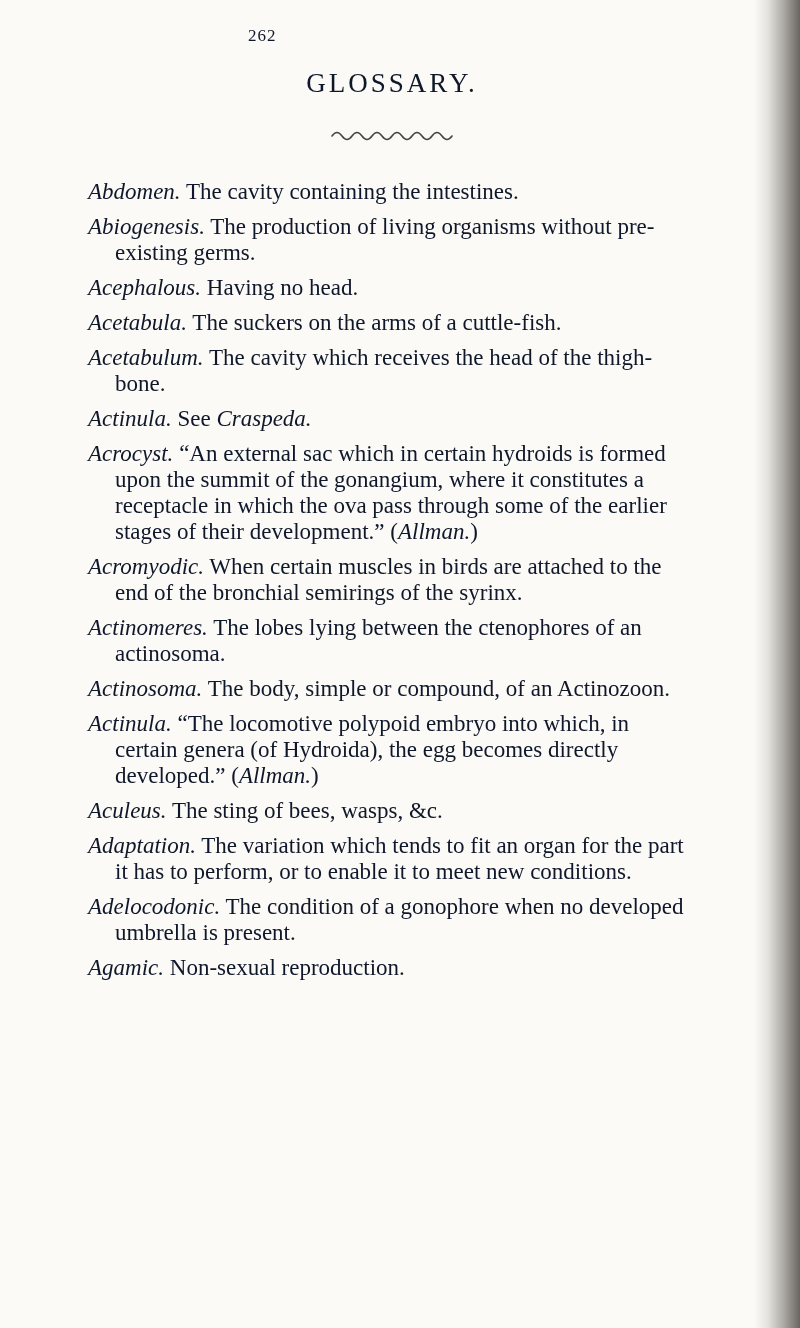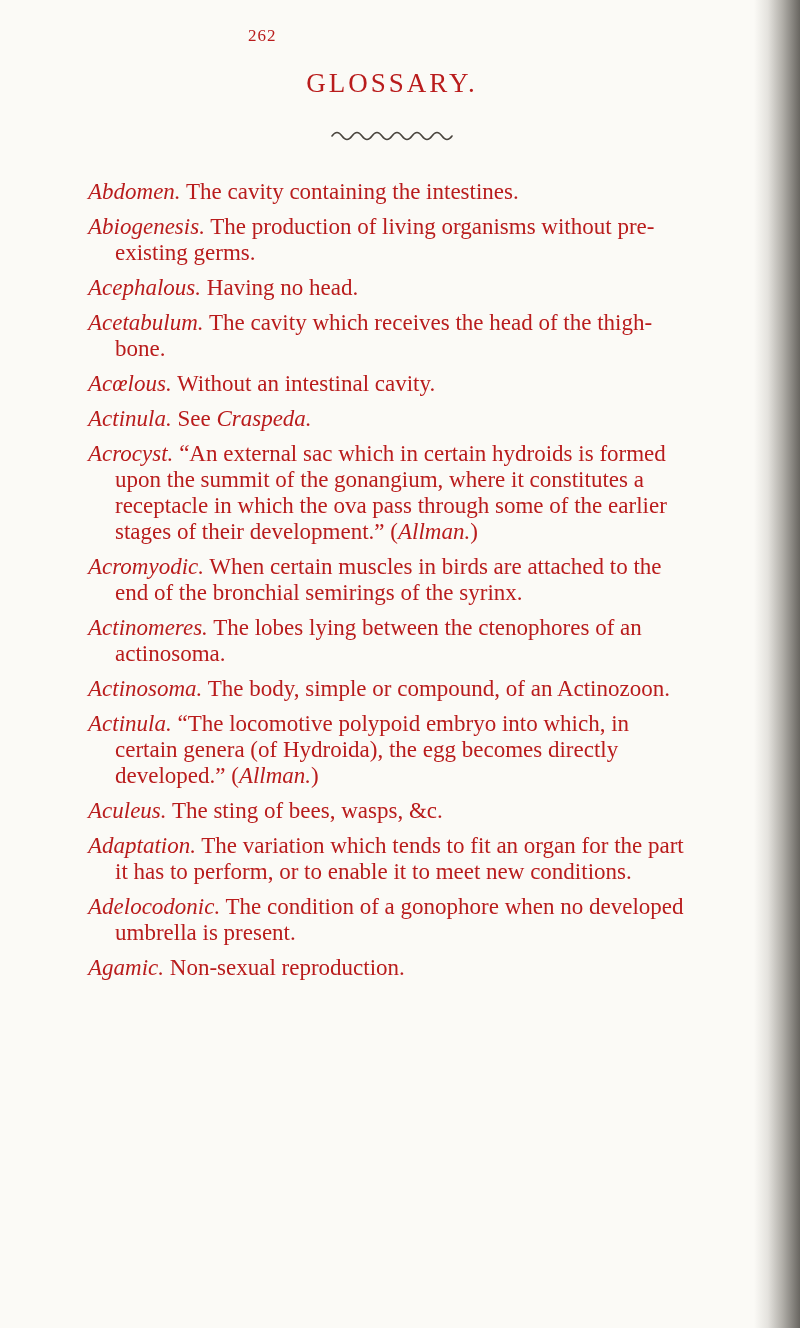--- a/index.html
+++ b/index.html
@@ -8,21 +8,21 @@
     background: #e8e6e1;
   }
   .page {
     position: relative;
     width: 800px;
     height: 1328px;
     margin: 0 auto;
     background: #fbfaf6;
     overflow: hidden;
     font-family: "Liberation Serif", "DejaVu Serif", serif;
-    color: #b91c1c;
+    color: #0f172a;
   }
   .edge-shadow {
     position: absolute;
     top: 0;
     right: 0;
     bottom: 0;
     width: 46px;
     background: linear-gradient(to right,
       rgba(125,120,112,0) 0%,
       rgba(125,120,112,0.18) 30%,
@@ -81,22 +81,22 @@
     <h1 class="glossary-title">GLOSSARY.</h1>
 
     <svg class="flourish" width="126" height="16" viewBox="0 0 126 16" aria-hidden="true">
       <path d="M3,9 q5,-7 10,0 t10,0 t10,0 t10,0 t10,0 t10,0 t10,0 t10,0 t10,0 t10,0 t10,0 t10,0" fill="none" stroke="#4a453e" stroke-width="1.6" stroke-linecap="round"></path>
     </svg>
 
     <div class="entries">
         <p class="entry"><span class="term">Abdomen.</span><span> The cavity containing the intestines.</span></p>
         <p class="entry"><span class="term">Abiogenesis.</span><span> The production of living organisms without pre-existing germs.</span></p>
         <p class="entry"><span class="term">Acephalous.</span><span> Having no head.</span></p>
+        <p class="entry"><span class="term">Acetabula.</span><span> The suckers on the arms of a cuttle-fish.</span></p>
         <p class="entry"><span class="term">Acetabulum.</span><span> The cavity which receives the head of the thigh-bone.</span></p>
-        <p class="entry"><span class="term">Acœlous.</span><span> Without an intestinal cavity.</span></p>
         <p class="entry"><span class="term">Actinula.</span><span> See </span><i>Craspeda.</i></p>
         <p class="entry"><span class="term">Acrocyst.</span><span> “An external sac which in certain hydroids is formed upon the summit of the gonangium, where it constitutes a receptacle in which the ova pass through some of the earlier stages of their development.” (</span><i>Allman.</i><span>)</span></p>
         <p class="entry"><span class="term">Acromyodic.</span><span> When certain muscles in birds are attached to the end of the bronchial semirings of the syrinx.</span></p>
         <p class="entry"><span class="term">Actinomeres.</span><span> The lobes lying between the ctenophores of an actinosoma.</span></p>
         <p class="entry"><span class="term">Actinosoma.</span><span> The body, simple or compound, of an Actinozoon.</span></p>
         <p class="entry"><span class="term">Actinula.</span><span> “The locomotive polypoid embryo into which, in certain genera (of Hydroida), the egg becomes directly developed.” (</span><i>Allman.</i><span>)</span></p>
         <p class="entry"><span class="term">Aculeus.</span><span> The sting of bees, wasps, &amp;c.</span></p>
         <p class="entry"><span class="term">Adaptation.</span><span> The variation which tends to fit an organ for the part it has to perform, or to enable it to meet new conditions.</span></p>
         <p class="entry"><span class="term">Adelocodonic.</span><span> The condition of a gonophore when no developed umbrella is present.</span></p>
         <p class="entry"><span class="term">Agamic.</span><span> Non-sexual reproduction.</span></p>

